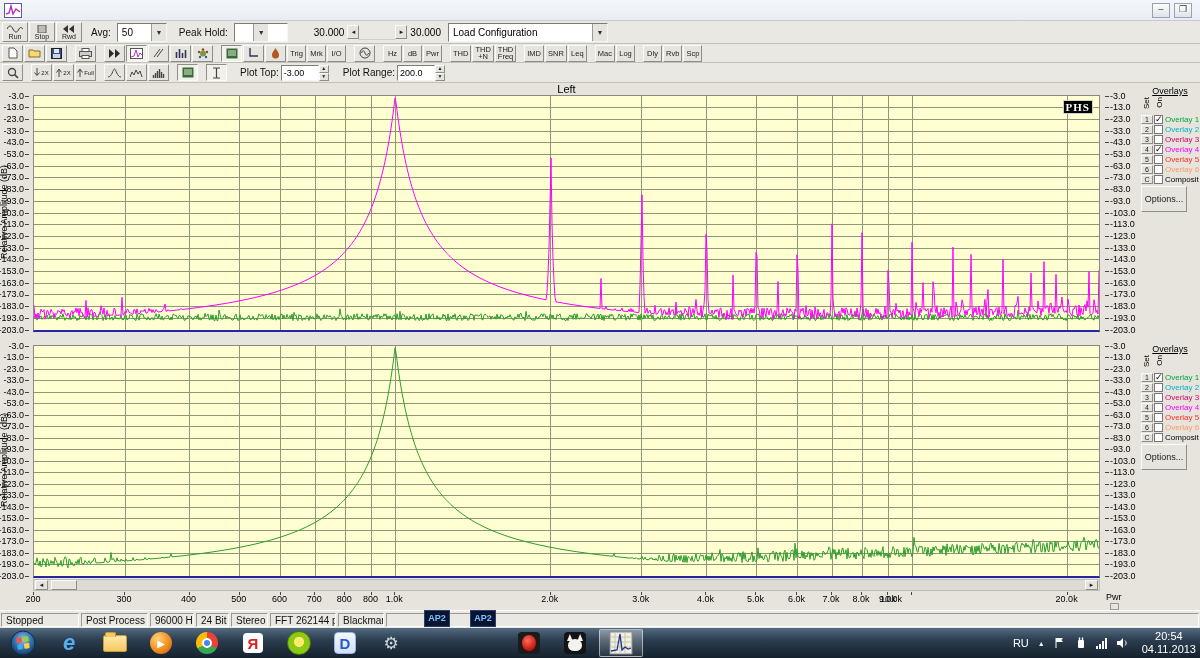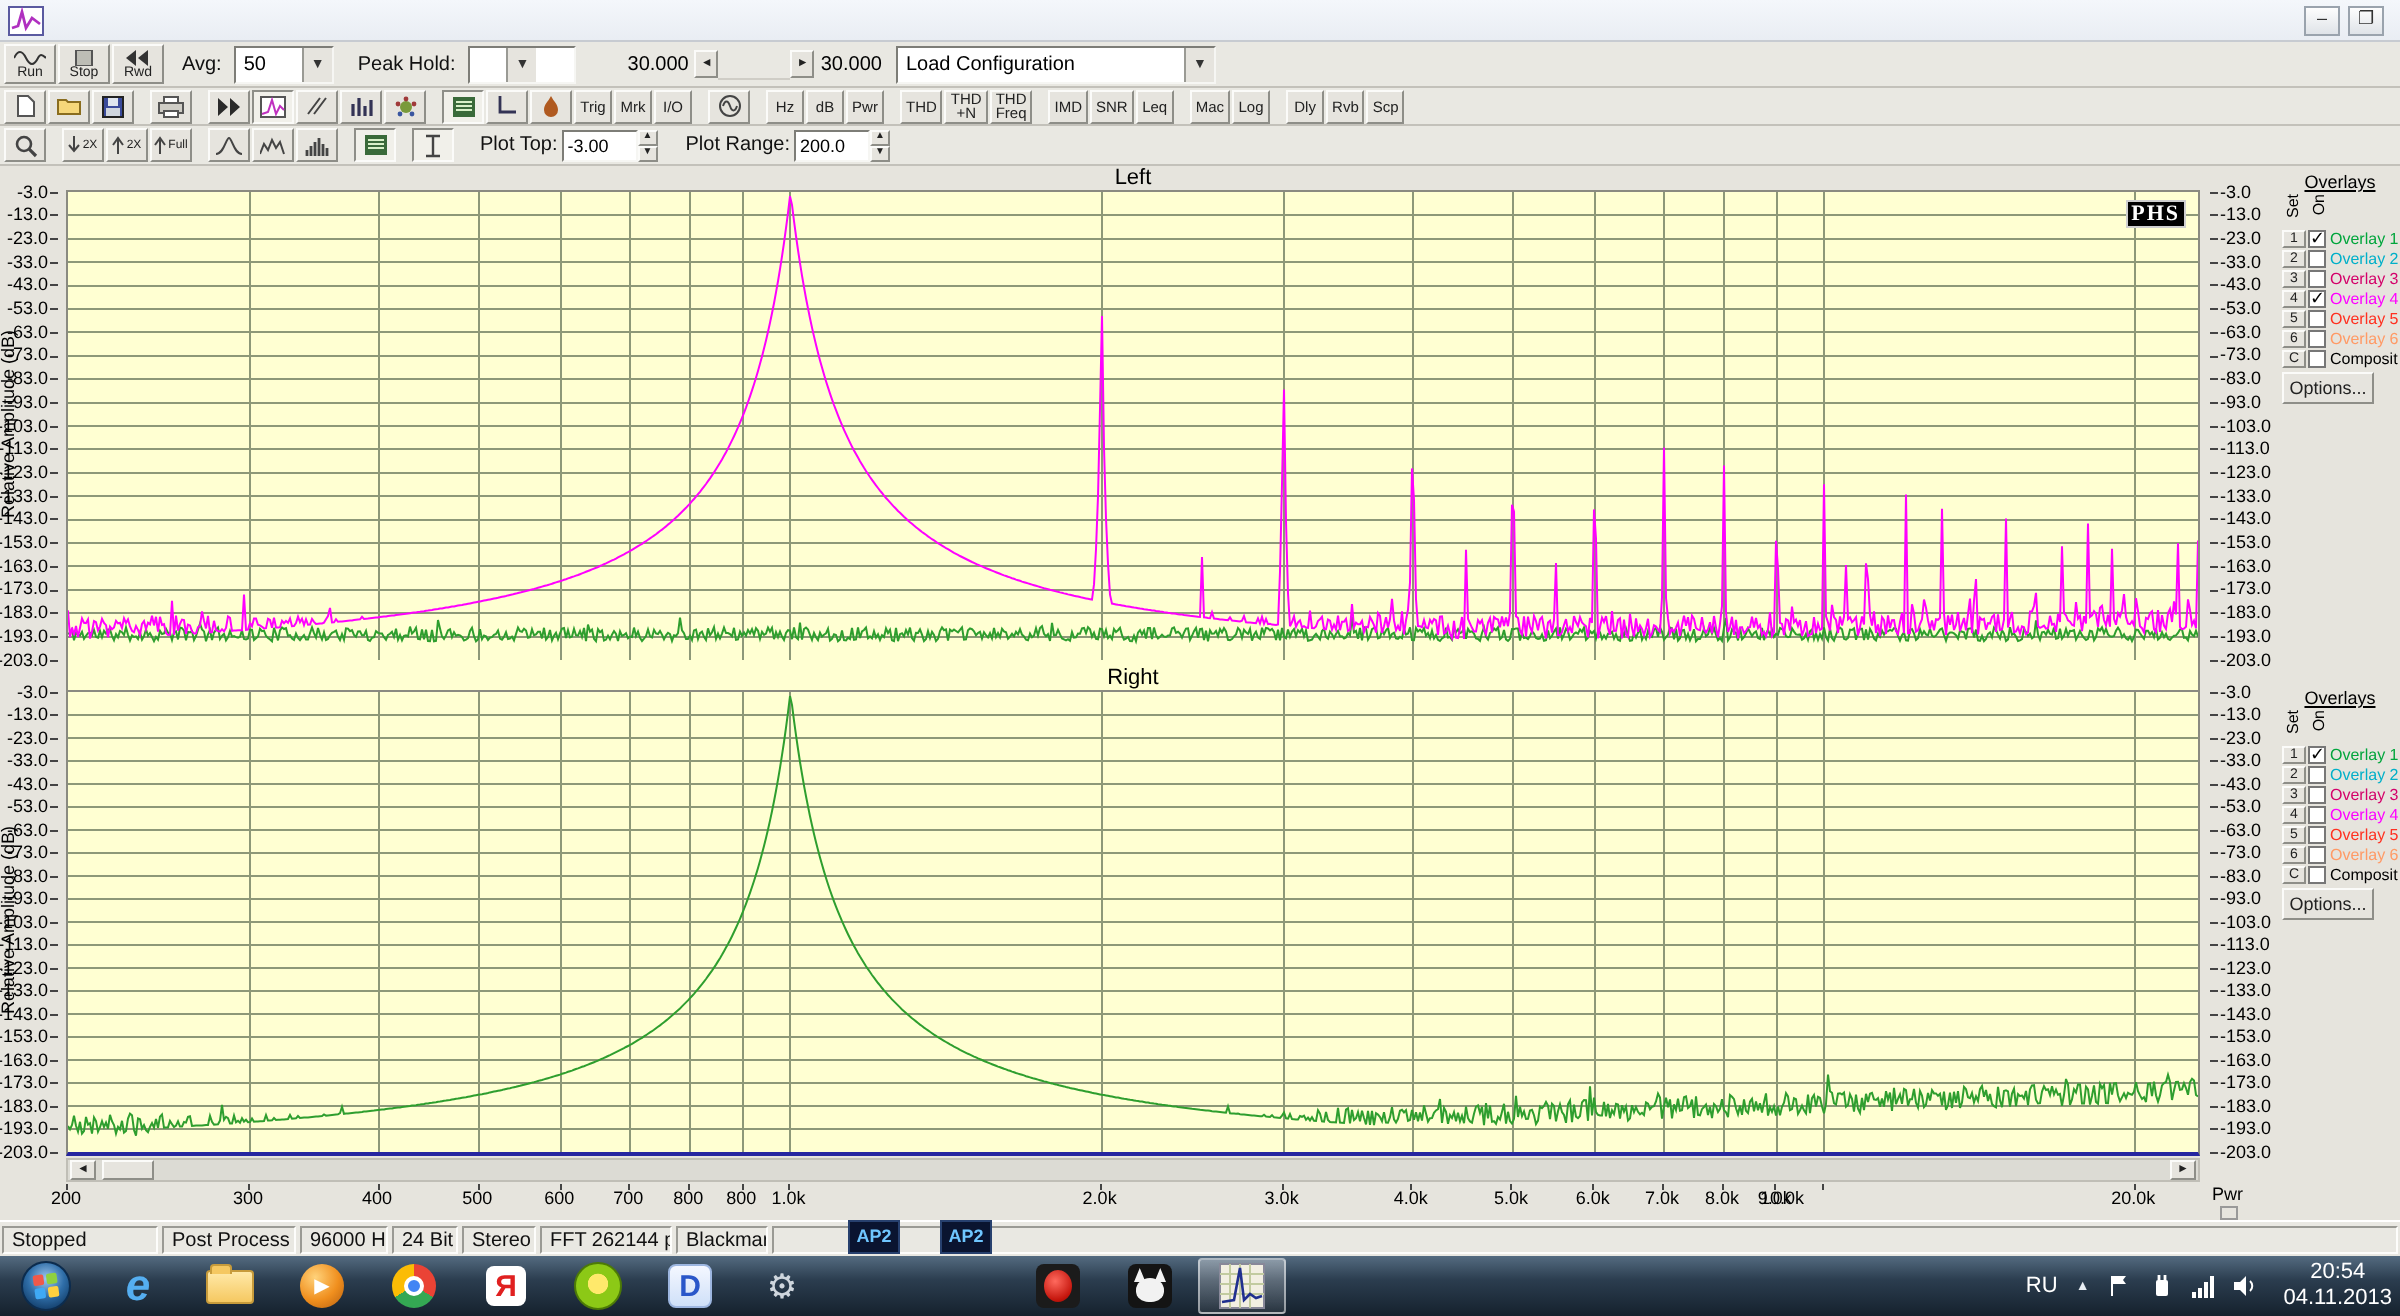--- a/index.html
+++ b/index.html
@@ -35,21 +35,21 @@
   .spinner{display:flex;flex-direction:column;width:10px;height:16px;margin-right:6px;}
   .spinner .btn3{flex:1;font-size:5px;line-height:5px;}
   .icon-sub{font-size:6px;margin-left:1px;}
 
   
   #main{position:absolute;top:83px;left:0;width:1200px;height:527px;background:#e6e4dd;}
   .plot-title{position:absolute;left:33px;width:1067px;text-align:center;font-size:11px;color:#000;height:11px;line-height:11px;}
   #title-left{top:1px;}
   #title-right{top:251px;}
   .plot-area{position:absolute;left:33px;width:1067px;background:#ffffd2;border:1px solid #8a8a80;border-bottom:2px solid #2626a0;box-sizing:border-box;overflow:hidden;}
-  #plot1{top:12px;height:286px;}
+  #plot1{top:12px;height:237px;}
   #plot2{top:262px;height:233px;}
   .plot-area svg{position:absolute;left:0;top:0;}
   .phs-badge{position:absolute;top:4px;right:6px;background:#000;color:#fff;font-family:"Liberation Serif",serif;font-weight:bold;font-size:11px;letter-spacing:1px;padding:0 3px;line-height:14px;box-shadow:inset 0 0 0 1px #cfcfcf;}
   .ytick-col{position:absolute;width:31px;}
   #yt1l{left:0;top:12px;height:235px;}
   #yt2l{left:0;top:262px;height:231px;}
   #yt1r{left:1103px;top:12px;height:235px;width:36px;}
   #yt2r{left:1103px;top:262px;height:231px;width:36px;}
   .yt{position:absolute;font-size:9px;color:#000;white-space:nowrap;}
   .yt.l{right:1px;}
@@ -73,21 +73,21 @@
   .overlay-panel{position:absolute;left:1141px;width:58px;overflow:hidden;}
   #ovp1{top:3px;}
   #ovp2{top:261px;}
   .ov-title{font-size:9px;text-decoration:underline;text-align:center;height:11px;}
   .ov-heads{position:relative;height:17px;}
   .ov-vert{position:absolute;writing-mode:vertical-rl;transform:rotate(180deg);font-size:8px;line-height:8px;}
   .ov-row{display:flex;align-items:center;height:10px;margin-bottom:0px;}
   .ov-btn{width:12px;height:9px;font-size:7px;line-height:7px;margin-right:1px;flex:none;}
   .ov-cb{width:9px;height:9px;background:#fff;border:1px solid #777;box-sizing:border-box;font-size:9px;line-height:7px;text-align:center;margin-right:2px;flex:none;color:#000;}
   .ov-label{font-size:8px;white-space:nowrap;}
-  .ov-options{margin-top:2px;width:46px;height:16px;font-size:9px;}
+  .ov-options{margin-top:2px;width:46px;height:26px;font-size:9px;}
 
   
   #statusbar{position:absolute;top:610px;left:0;width:1200px;height:18px;background:#e9e8e2;border-top:1px solid #fff;display:flex;align-items:center;padding:1px 1px;box-sizing:border-box;gap:2px;}
   .status-cell{height:14px;border:1px solid;border-color:#9a9a94 #fdfdfb #fdfdfb #9a9a94;font-size:10px;padding:0 4px;line-height:13px;box-sizing:border-box;color:#111;white-space:nowrap;overflow:hidden;}
 
   
   #taskbar{position:absolute;top:628px;left:0;width:1200px;height:30px;background:linear-gradient(#546b80,#2b3d4f 40%,#15212d);display:flex;align-items:center;}
   #taskbar-items{display:flex;align-items:center;height:30px;}
   .tb-item{width:44px;height:28px;margin:1px 1px;display:flex;align-items:center;justify-content:center;border-radius:2px;}
   .tb-item.active{background:linear-gradient(rgba(255,255,255,.35),rgba(255,255,255,.08));border:1px solid rgba(255,255,255,.5);box-sizing:border-box;}
@@ -391,21 +391,20 @@
             <line x1="828.0" x2="828.0" y1="0" y2="234"></line>
             <line x1="854.4" x2="854.4" y1="0" y2="234"></line>
             <line x1="878.1" x2="878.1" y1="0" y2="234"></line>
             <line x1="1033.6" x2="1033.6" y1="0" y2="234"></line>
           </g>
           <polyline points="0,221.0 1,220.4 2,218.7 3,224.1 4,220.4 5,221.3 6,221.7 7,219.9 8,223.4 9,221.9 10,220.6 11,220.4 12,221.7 13,219.0 14,222.4 15,222.9 16,219.4 17,222.6 18,219.4 19,220.8 20,218.7 21,218.7 22,221.9 23,224.1 24,221.1 25,222.7 26,219.5 27,220.1 28,221.5 29,217.7 30,221.4 31,224.3 32,221.7 33,222.5 34,222.2 35,223.5 36,220.2 37,223.8 38,222.0 39,218.7 40,221.8 41,220.5 42,222.5 43,224.6 44,222.5 45,223.8 46,219.4 47,221.0 48,220.7 49,218.4 50,220.4 51,220.6 52,224.0 53,220.1 54,219.7 55,223.7 56,217.8 57,218.1 58,219.3 59,224.1 60,220.0 61,220.2 62,219.6 63,224.0 64,222.0 65,218.9 66,215.8 67,218.7 68,219.7 69,224.6 70,221.2 71,219.0 72,224.0 73,220.3 74,218.8 75,217.7 76,223.5 77,221.9 78,220.9 79,224.2 80,222.7 81,219.5 82,222.3 83,222.0 84,222.6 85,222.9 86,222.4 87,219.1 88,223.5 89,223.7 90,223.3 91,218.8 92,218.9 93,224.0 94,223.1 95,222.2 96,218.4 97,219.6 98,219.3 99,221.9 100,223.0 101,223.7 102,224.6 103,217.9 104,221.0 105,224.2 106,219.2 107,217.7 108,218.5 109,218.1 110,221.9 111,221.6 112,223.3 113,224.0 114,220.8 115,223.0 116,224.1 117,222.7 118,221.5 119,223.7 120,223.7 121,220.6 122,217.7 123,220.6 124,222.8 125,218.0 126,221.3 127,223.7 128,220.2 129,224.0 130,223.5 131,221.6 132,220.4 133,219.9 134,219.3 135,222.3 136,224.0 137,221.0 138,223.9 139,218.2 140,218.3 141,219.6 142,219.1 143,221.5 144,222.4 145,219.7 146,219.6 147,221.6 148,221.6 149,219.4 150,224.0 151,224.5 152,222.9 153,222.6 154,219.6 155,220.4 156,220.8 157,220.8 158,222.6 159,223.9 160,221.5 161,220.9 162,219.9 163,222.5 164,218.4 165,223.9 166,221.5 167,224.2 168,221.9 169,221.7 170,222.2 171,217.3 172,220.8 173,219.7 174,217.9 175,223.5 176,223.7 177,218.7 178,223.7 179,218.8 180,224.5 181,224.6 182,219.0 183,224.6 184,224.4 185,214.0 186,218.2 187,222.2 188,223.5 189,221.7 190,219.2 191,218.6 192,222.5 193,220.1 194,221.9 195,221.4 196,221.7 197,222.5 198,224.2 199,223.8 200,223.1 201,219.5 202,217.9 203,222.1 204,224.6 205,223.7 206,218.6 207,223.6 208,221.8 209,222.2 210,224.0 211,222.8 212,222.6 213,221.4 214,221.0 215,219.3 216,223.3 217,223.8 218,222.4 219,220.1 220,223.5 221,223.3 222,222.3 223,224.2 224,221.0 225,217.8 226,219.6 227,219.9 228,218.4 229,219.3 230,222.9 231,222.6 232,218.6 233,221.6 234,221.2 235,219.9 236,219.9 237,223.2 238,217.9 239,223.8 240,222.5 241,219.0 242,224.2 243,221.9 244,220.4 245,223.6 246,220.7 247,218.3 248,218.0 249,223.0 250,219.1 251,222.7 252,222.3 253,218.4 254,221.6 255,221.8 256,219.5 257,222.4 258,218.0 259,224.6 260,216.3 261,219.8 262,218.8 263,223.4 264,224.6 265,218.6 266,220.1 267,219.2 268,224.3 269,223.8 270,221.8 271,223.7 272,221.3 273,219.6 274,221.0 275,224.5 276,219.7 277,222.0 278,221.5 279,220.6 280,223.2 281,222.3 282,222.5 283,217.8 284,222.1 285,219.8 286,222.9 287,224.5 288,223.3 289,222.0 290,218.7 291,222.1 292,222.7 293,218.9 294,220.7 295,221.0 296,219.5 297,221.3 298,223.7 299,221.7 300,220.4 301,221.1 302,224.5 303,221.6 304,222.0 305,220.6 306,212.8 307,219.2 308,220.6 309,223.5 310,223.5 311,221.8 312,224.0 313,219.2 314,218.8 315,223.5 316,220.6 317,219.8 318,222.4 319,224.0 320,218.2 321,221.6 322,220.1 323,217.6 324,223.5 325,220.8 326,223.2 327,220.8 328,217.8 329,220.5 330,220.5 331,221.0 332,222.2 333,217.9 334,223.9 335,223.7 336,219.8 337,221.9 338,220.2 339,221.8 340,219.0 341,220.7 342,218.6 343,221.5 344,218.1 345,219.4 346,223.4 347,219.9 348,221.4 349,220.8 350,217.8 351,219.9 352,217.9 353,223.6 354,220.1 355,222.6 356,219.8 357,222.3 358,224.0 359,220.5 360,219.1 361,219.3 362,223.6 363,217.7 364,222.6 365,223.6 366,215.3 367,223.8 368,218.5 369,217.8 370,218.8 371,221.4 372,223.9 373,220.4 374,222.6 375,224.1 376,220.3 377,222.3 378,221.4 379,220.7 380,218.4 381,224.3 382,223.4 383,221.1 384,221.5 385,224.6 386,223.7 387,219.2 388,224.1 389,224.2 390,222.8 391,223.5 392,218.0 393,223.9 394,223.7 395,217.7 396,223.0 397,219.7 398,219.0 399,217.8 400,223.1 401,222.2 402,223.2 403,219.6 404,222.8 405,221.2 406,224.0 407,221.6 408,222.5 409,218.2 410,220.5 411,218.9 412,224.2 413,224.6 414,217.9 415,224.6 416,221.1 417,220.6 418,222.2 419,219.0 420,221.3 421,217.8 422,223.1 423,224.4 424,220.4 425,220.5 426,218.7 427,221.3 428,224.5 429,223.5 430,219.5 431,223.0 432,219.9 433,221.5 434,224.5 435,223.4 436,219.5 437,217.7 438,219.1 439,218.7 440,224.3 441,218.8 442,219.6 443,218.8 444,219.5 445,220.2 446,218.9 447,217.7 448,223.8 449,223.7 450,219.1 451,218.2 452,218.6 453,219.7 454,221.6 455,220.5 456,219.9 457,223.3 458,220.1 459,221.6 460,222.7 461,220.5 462,223.2 463,218.0 464,222.5 465,220.5 466,222.6 467,218.4 468,219.7 469,220.1 470,223.4 471,222.3 472,220.9 473,222.2 474,219.9 475,221.2 476,218.6 477,221.3 478,222.2 479,223.8 480,224.1 481,220.8 482,222.6 483,221.7 484,218.1 485,221.7 486,218.0 487,217.1 488,220.9 489,222.1 490,221.1 491,224.5 492,215.4 493,221.6 494,221.5 495,218.9 496,221.2 497,223.2 498,223.7 499,224.2 500,223.6 501,224.4 502,220.0 503,222.8 504,222.7 505,220.8 506,220.9 507,218.2 508,218.0 509,220.6 510,217.6 511,218.6 512,222.4 513,220.3 514,223.4 515,223.6 516,218.4 517,218.6 518,222.1 519,219.0 520,223.1 521,221.9 522,223.5 523,218.5 524,220.0 525,219.1 526,217.9 527,221.6 528,223.8 529,223.3 530,222.5 531,224.5 532,224.6 533,221.8 534,224.6 535,220.3 536,219.1 537,221.3 538,219.3 539,223.3 540,218.0 541,218.0 542,223.5 543,217.8 544,221.6 545,223.2 546,222.4 547,221.3 548,222.3 549,222.5 550,221.8 551,221.8 552,218.2 553,217.7 554,220.4 555,219.9 556,220.8 557,222.8 558,220.3 559,218.3 560,218.2 561,224.0 562,221.9 563,219.6 564,218.0 565,222.9 566,218.6 567,218.4 568,224.0 569,219.3 570,224.6 571,219.2 572,220.9 573,220.8 574,219.5 575,222.1 576,218.5 577,220.2 578,218.1 579,219.7 580,223.9 581,224.1 582,223.5 583,222.2 584,221.2 585,218.0 586,219.2 587,222.9 588,218.9 589,220.2 590,221.0 591,218.5 592,224.3 593,221.4 594,219.9 595,222.7 596,223.5 597,217.9 598,220.9 599,218.0 600,218.2 601,219.2 602,218.5 603,219.9 604,224.0 605,218.8 606,224.2 607,218.0 608,222.3 609,223.1 610,218.7 611,222.4 612,219.8 613,218.6 614,222.0 615,219.1 616,220.3 617,218.3 618,222.2 619,219.2 620,224.4 621,224.1 622,223.8 623,222.0 624,220.9 625,222.3 626,223.7 627,219.5 628,218.4 629,222.5 630,223.4 631,219.8 632,221.1 633,223.1 634,221.0 635,219.5 636,222.2 637,222.1 638,223.2 639,222.7 640,220.5 641,221.7 642,212.4 643,220.2 644,219.5 645,223.4 646,218.0 647,224.2 648,217.6 649,218.2 650,223.8 651,222.0 652,218.6 653,218.0 654,218.1 655,223.2 656,222.8 657,219.1 658,221.1 659,219.1 660,218.0 661,222.9 662,221.0 663,220.4 664,223.2 665,223.4 666,222.4 667,223.1 668,218.5 669,221.3 670,220.8 671,217.7 672,224.0 673,224.1 674,218.0 675,219.7 676,218.8 677,220.0 678,218.1 679,221.9 680,220.5 681,223.0 682,219.3 683,223.2 684,221.5 685,223.9 686,224.5 687,223.2 688,222.6 689,217.9 690,222.8 691,222.5 692,223.9 693,218.7 694,220.1 695,218.6 696,220.6 697,220.0 698,218.1 699,223.4 700,218.4 701,220.0 702,219.7 703,220.8 704,223.2 705,223.5 706,224.4 707,220.5 708,217.7 709,222.4 710,223.8 711,220.5 712,219.8 713,218.2 714,219.1 715,217.7 716,223.6 717,222.6 718,219.0 719,223.7 720,224.5 721,223.4 722,218.5 723,218.6 724,218.2 725,218.2 726,224.3 727,220.3 728,223.0 729,222.8 730,223.5 731,222.0 732,219.7 733,220.8 734,223.0 735,223.5 736,223.3 737,221.2 738,224.4 739,224.1 740,219.2 741,223.1 742,221.9 743,219.8 744,218.3 745,223.3 746,217.7 747,223.5 748,221.3 749,218.4 750,219.6 751,223.8 752,222.6 753,220.9 754,220.2 755,220.9 756,218.7 757,219.9 758,217.8 759,223.9 760,222.9 761,219.5 762,220.6 763,219.5 764,223.3 765,219.6 766,220.1 767,223.5 768,221.7 769,223.3 770,220.9 771,220.9 772,219.9 773,223.3 774,221.1 775,223.9 776,224.4 777,219.6 778,221.7 779,218.3 780,221.7 781,224.4 782,224.2 783,220.7 784,222.8 785,220.4 786,218.5 787,223.9 788,221.7 789,223.5 790,219.5 791,222.0 792,222.4 793,218.9 794,218.0 795,222.4 796,217.6 797,219.9 798,223.9 799,222.6 800,221.4 801,217.8 802,218.1 803,223.6 804,218.3 805,224.3 806,223.1 807,219.2 808,219.0 809,223.4 810,220.9 811,224.2 812,221.8 813,218.6 814,224.6 815,223.4 816,223.5 817,221.4 818,218.3 819,222.1 820,221.2 821,217.9 822,220.8 823,218.0 824,221.3 825,224.1 826,223.0 827,224.4 828,217.8 829,213.0 830,224.2 831,222.7 832,218.7 833,219.9 834,220.4 835,224.2 836,217.5 837,223.7 838,222.6 839,220.8 840,218.1 841,220.1 842,222.0 843,220.5 844,219.7 845,223.0 846,223.5 847,218.0 848,224.1 849,221.0 850,219.0 851,221.4 852,218.9 853,222.4 854,220.9 855,221.4 856,218.0 857,218.6 858,219.2 859,222.0 860,222.6 861,222.3 862,218.2 863,219.8 864,221.2 865,221.4 866,221.2 867,223.9 868,223.2 869,220.9 870,223.8 871,219.6 872,218.7 873,223.6 874,220.6 875,223.9 876,221.0 877,223.3 878,217.7 879,222.6 880,224.3 881,218.3 882,223.0 883,224.3 884,221.5 885,218.8 886,217.8 887,218.7 888,223.4 889,223.8 890,223.0 891,218.8 892,219.0 893,218.2 894,223.9 895,220.6 896,218.4 897,218.4 898,224.0 899,218.7 900,223.8 901,218.5 902,220.3 903,223.3 904,224.2 905,220.8 906,222.3 907,219.2 908,221.3 909,219.7 910,219.6 911,218.9 912,219.4 913,218.1 914,218.4 915,221.9 916,224.3 917,221.6 918,220.2 919,224.2 920,224.3 921,219.0 922,218.5 923,220.7 924,224.0 925,223.1 926,218.6 927,221.5 928,219.6 929,221.2 930,221.7 931,218.4 932,221.8 933,222.4 934,221.8 935,220.3 936,218.8 937,218.2 938,221.5 939,224.4 940,221.1 941,220.2 942,220.2 943,220.7 944,221.6 945,223.3 946,219.3 947,219.9 948,220.2 949,223.6 950,218.4 951,218.2 952,218.1 953,222.7 954,218.8 955,224.2 956,224.4 957,221.9 958,224.6 959,223.5 960,221.0 961,220.2 962,222.6 963,217.8 964,219.0 965,221.3 966,223.2 967,219.1 968,220.8 969,224.5 970,223.7 971,217.6 972,221.4 973,220.8 974,222.3 975,224.5 976,224.2 977,223.6 978,218.6 979,220.1 980,221.9 981,220.8 982,223.2 983,222.3 984,214.2 985,221.2 986,223.9 987,220.2 988,219.9 989,221.4 990,218.9 991,220.9 992,221.3 993,217.8 994,223.4 995,223.1 996,218.4 997,223.3 998,221.8 999,218.5 1000,221.9 1001,219.4 1002,219.5 1003,219.1 1004,223.8 1005,221.9 1006,219.5 1007,221.6 1008,222.9 1009,224.0 1010,223.4 1011,219.4 1012,219.7 1013,224.2 1014,222.5 1015,218.2 1016,219.3 1017,217.7 1018,220.7 1019,218.4 1020,221.2 1021,222.1 1022,222.3 1023,222.0 1024,219.4 1025,217.8 1026,219.4 1027,222.6 1028,221.1 1029,223.2 1030,223.9 1031,222.3 1032,224.6 1033,222.5 1034,218.8 1035,219.0 1036,220.6 1037,222.1 1038,223.4 1039,219.4 1040,219.4 1041,221.3 1042,220.1 1043,222.6 1044,218.3 1045,223.8 1046,222.9 1047,220.1 1048,222.6 1049,220.9 1050,223.4 1051,224.0 1052,222.8 1053,221.9 1054,221.7 1055,220.5 1056,218.7 1057,218.7 1058,222.9 1059,222.8 1060,224.2 1061,219.5 1062,221.3 1063,222.1 1064,219.4 1065,222.2" fill="none" stroke="#2e9e2e" stroke-width="1"></polyline>
           <polyline points="0,209.2 1,222.6 2,217.8 3,221.6 4,217.0 5,222.5 6,217.9 7,213.2 8,215.4 9,215.6 10,213.7 11,223.3 12,219.8 13,214.5 14,215.1 15,219.2 16,217.3 17,213.4 18,215.5 19,216.6 20,222.6 21,217.3 22,218.6 23,217.7 24,214.4 25,215.7 26,215.4 27,218.0 28,213.2 29,215.5 30,213.7 31,217.2 32,219.4 33,220.1 34,217.0 35,218.9 36,221.4 37,215.9 38,214.5 39,218.6 40,215.4 41,216.2 42,211.9 43,216.7 44,212.4 45,219.8 46,212.4 47,216.5 48,216.1 49,220.5 50,221.5 51,221.4 52,204.4 53,221.3 54,211.8 55,219.3 56,215.9 57,213.8 58,214.0 59,220.9 60,216.3 61,216.7 62,219.7 63,220.7 64,220.6 65,217.6 66,217.0 67,209.7 68,214.4 69,218.2 70,211.9 71,220.2 72,220.1 73,214.4 74,219.0 75,219.5 76,219.8 77,218.6 78,219.7 79,218.0 80,212.2 81,212.9 82,219.4 83,219.3 84,219.3 85,219.1 86,219.1 87,219.1 88,201.3 89,218.9 90,218.8 91,215.5 92,217.1 93,213.3 94,213.3 95,216.4 96,216.7 97,217.4 98,218.2 99,218.1 100,213.4 101,214.0 102,217.9 103,212.8 104,217.7 105,217.7 106,217.6 107,214.4 108,215.6 109,214.5 110,215.4 111,213.2 112,217.1 113,217.0 114,215.5 115,212.3 116,215.1 117,213.4 118,216.5 119,213.6 120,216.4 121,216.3 122,213.5 123,214.9 124,216.0 125,215.9 126,215.8 127,215.7 128,215.3 129,213.6 130,212.0 131,208.0 132,215.2 133,215.1 134,213.6 135,214.9 136,214.8 137,214.7 138,214.6 139,214.5 140,214.4 141,214.3 142,214.2 143,214.0 144,213.9 145,213.8 146,213.7 147,212.4 148,213.5 149,213.4 150,213.3 151,213.1 152,213.0 153,212.9 154,212.8 155,212.7 156,212.5 157,212.4 158,212.3 159,212.2 160,212.0 161,211.9 162,211.8 163,211.7 164,211.5 165,211.4 166,211.3 167,211.1 168,211.0 169,210.9 170,210.7 171,210.6 172,210.4 173,210.3 174,210.2 175,210.0 176,209.9 177,209.7 178,209.6 179,209.4 180,209.3 181,209.1 182,209.0 183,208.8 184,208.6 185,208.5 186,208.3 187,208.2 188,208.0 189,207.8 190,207.7 191,207.5 192,207.3 193,207.2 194,207.0 195,206.8 196,206.6 197,206.5 198,206.3 199,206.1 200,205.9 201,205.7 202,205.5 203,205.3 204,205.1 205,204.9 206,204.7 207,204.5 208,204.3 209,204.1 210,203.9 211,203.7 212,203.5 213,203.3 214,203.1 215,202.9 216,202.6 217,202.4 218,202.2 219,202.0 220,201.7 221,201.5 222,201.3 223,201.0 224,200.8 225,200.5 226,200.3 227,200.0 228,199.8 229,199.5 230,199.3 231,199.0 232,198.7 233,198.5 234,198.2 235,197.9 236,197.6 237,197.3 238,197.0 239,196.8 240,196.5 241,196.2 242,195.9 243,195.5 244,195.2 245,194.9 246,194.6 247,194.3 248,193.9 249,193.6 250,193.2 251,192.9 252,192.5 253,192.2 254,191.8 255,191.5 256,191.1 257,190.7 258,190.3 259,189.9 260,189.5 261,189.1 262,188.7 263,188.3 264,187.9 265,187.5 266,187.0 267,186.6 268,186.1 269,185.7 270,185.2 271,184.7 272,184.2 273,183.8 274,183.3 275,182.7 276,182.2 277,181.7 278,181.2 279,180.6 280,180.1 281,179.5 282,178.9 283,178.3 284,177.7 285,177.1 286,176.5 287,175.9 288,175.2 289,174.6 290,173.9 291,173.2 292,172.5 293,171.8 294,171.1 295,170.3 296,169.5 297,168.8 298,168.0 299,167.2 300,166.3 301,165.5 302,164.6 303,163.7 304,162.8 305,161.9 306,160.9 307,159.9 308,158.9 309,157.9 310,156.8 311,155.8 312,154.6 313,153.5 314,152.3 315,151.1 316,149.9 317,148.6 318,147.3 319,146.0 320,144.6 321,143.2 322,141.7 323,140.2 324,138.6 325,137.0 326,135.4 327,133.7 328,131.9 329,130.1 330,128.2 331,126.2 332,124.2 333,122.1 334,119.9 335,117.7 336,115.3 337,112.9 338,110.4 339,107.8 340,105.0 341,102.2 342,99.2 343,96.1 344,92.9 345,89.5 346,85.9 347,82.2 348,78.3 349,74.2 350,69.9 351,65.4 352,60.6 353,55.6 354,50.2 355,44.6 356,38.6 357,32.2 358,25.4 359,18.1 360,10.4 361,2.1 362,6.5 363,14.5 364,22.0 365,29.0 366,35.6 367,41.8 368,47.6 369,53.1 370,58.2 371,63.1 372,67.8 373,72.2 374,76.4 375,80.4 376,84.2 377,87.8 378,91.3 379,94.6 380,97.7 381,100.8 382,103.7 383,106.5 384,109.1 385,111.7 386,114.2 387,116.6 388,118.9 389,121.1 390,123.2 391,125.3 392,127.3 393,129.2 394,131.0 395,132.8 396,134.6 397,136.2 398,137.9 399,139.5 400,141.0 401,142.5 402,143.9 403,145.3 404,146.7 405,148.0 406,149.3 407,150.5 408,151.8 409,153.0 410,154.1 411,155.2 412,156.3 413,157.4 414,158.4 415,159.5 416,160.4 417,161.4 418,162.4 419,163.3 420,164.2 421,165.1 422,165.9 423,166.8 424,167.6 425,168.4 426,169.2 427,170.0 428,170.7 429,171.4 430,172.2 431,172.9 432,173.6 433,174.2 434,174.9 435,175.6 436,176.2 437,176.8 438,177.4 439,178.1 440,178.6 441,179.2 442,179.8 443,180.4 444,180.9 445,181.4 446,182.0 447,182.5 448,183.0 449,183.5 450,184.0 451,184.5 452,185.0 453,185.4 454,185.9 455,186.4 456,186.8 457,187.2 458,187.7 459,188.1 460,188.5 461,188.9 462,189.3 463,189.7 464,190.1 465,190.5 466,190.9 467,191.3 468,191.7 469,192.0 470,192.4 471,192.7 472,193.1 473,193.4 474,193.8 475,194.1 476,194.4 477,194.8 478,195.1 479,195.4 480,195.7 481,196.0 482,196.3 483,196.6 484,196.9 485,197.2 486,197.5 487,197.8 488,198.1 489,198.3 490,198.6 491,198.9 492,199.1 493,199.4 494,199.7 495,199.9 496,200.2 497,200.4 498,200.7 499,200.9 500,201.2 501,201.4 502,201.6 503,201.9 504,202.1 505,202.3 506,202.5 507,202.8 508,203.0 509,203.2 510,203.4 511,203.6 512,203.8 513,196.2 514,178.6 515,152.3 516,108.5 517,62.0 518,127.7 519,163.4 520,185.8 521,201.3 522,205.8 523,206.0 524,206.2 525,206.4 526,206.5 527,206.7 528,206.9 529,207.1 530,207.2 531,207.4 532,207.6 533,207.8 534,207.9 535,208.1 536,208.3 537,208.4 538,208.6 539,208.7 540,208.9 541,209.0 542,209.2 543,209.3 544,209.5 545,209.6 546,209.8 547,209.9 548,210.1 549,210.2 550,210.4 551,210.5 552,210.7 553,210.8 554,210.9 555,211.1 556,211.2 557,211.3 558,211.5 559,211.6 560,211.7 561,211.9 562,212.0 563,212.1 564,212.2 565,212.4 566,212.5 567,182.5 568,212.7 569,212.8 570,213.0 571,213.1 572,210.1 573,213.3 574,213.4 575,213.5 576,213.7 577,213.8 578,213.9 579,214.0 580,214.1 581,212.7 582,214.3 583,214.4 584,214.5 585,214.6 586,214.7 587,214.3 588,212.0 589,215.1 590,215.2 591,215.3 592,215.4 593,215.5 594,215.6 595,213.2 596,215.7 597,212.4 598,215.9 599,213.5 600,216.1 601,215.9 602,216.3 603,216.4 604,216.5 605,216.2 606,189.9 607,146.3 608,98.8 609,164.8 610,200.6 611,217.1 612,215.0 613,212.1 614,217.4 615,215.2 616,214.2 617,217.6 618,217.1 619,217.8 620,217.9 621,209.3 622,218.0 623,218.1 624,217.2 625,214.5 626,213.7 627,212.4 628,218.5 629,218.6 630,213.8 631,214.3 632,218.8 633,216.3 634,218.7 635,211.8 636,219.1 637,214.9 638,214.9 639,213.4 640,219.4 641,218.8 642,206.0 643,217.5 644,215.3 645,216.1 646,216.1 647,214.4 648,219.9 649,217.4 650,217.6 651,212.5 652,214.4 653,216.6 654,220.3 655,210.5 656,211.9 657,220.5 658,217.1 659,212.6 660,217.8 661,213.5 662,203.4 663,214.2 664,219.1 665,216.9 666,219.5 667,209.7 668,221.2 669,214.1 670,208.8 671,195.2 672,138.2 673,154.0 674,203.6 675,217.0 676,217.1 677,217.6 678,214.0 679,217.7 680,218.1 681,213.9 682,215.6 683,213.5 684,214.2 685,221.4 686,212.3 687,212.2 688,220.7 689,219.9 690,216.9 691,220.8 692,223.0 693,214.4 694,222.8 695,223.0 696,218.2 697,212.5 698,223.5 699,178.9 700,213.4 701,215.7 702,217.9 703,219.7 704,219.7 705,214.1 706,215.7 707,214.1 708,218.9 709,221.1 710,215.4 711,213.1 712,220.2 713,212.5 714,213.4 715,213.8 716,217.6 717,212.2 718,217.0 719,212.7 720,217.1 721,210.3 722,156.4 723,159.8 724,212.1 725,213.0 726,219.3 727,221.1 728,212.2 729,222.2 730,212.3 731,217.5 732,219.9 733,212.0 734,214.5 735,219.1 736,213.7 737,212.5 738,217.9 739,223.2 740,215.3 741,214.4 742,220.3 743,213.9 744,185.5 745,221.6 746,221.6 747,220.1 748,216.5 749,213.6 750,219.6 751,217.6 752,220.4 753,212.0 754,215.0 755,217.0 756,212.6 757,215.2 758,216.3 759,217.1 760,222.7 761,213.0 762,215.4 763,158.7 764,173.4 765,223.1 766,217.6 767,212.8 768,215.0 769,212.1 770,218.3 771,221.3 772,209.6 773,219.5 774,219.4 775,214.0 776,213.1 777,223.2 778,213.8 779,221.3 780,222.5 781,210.9 782,217.9 783,222.2 784,213.2 785,219.9 786,216.7 787,218.5 788,221.6 789,218.2 790,213.4 791,222.5 792,220.8 793,216.7 794,217.3 795,218.8 796,220.0 797,202.7 798,127.8 799,203.0 800,213.2 801,220.8 802,218.5 803,219.9 804,217.8 805,215.3 806,221.9 807,216.6 808,211.8 809,216.9 810,212.6 811,219.5 812,211.8 813,213.4 814,218.0 815,218.8 816,219.1 817,212.6 818,218.8 819,220.2 820,218.6 821,215.1 822,220.7 823,212.0 824,217.9 825,222.7 826,215.8 827,207.1 828,136.7 829,210.3 830,220.0 831,217.5 832,212.4 833,221.4 834,213.9 835,223.2 836,217.8 837,217.6 838,220.6 839,219.5 840,217.8 841,217.6 842,212.3 843,217.8 844,213.0 845,218.0 846,216.5 847,221.4 848,219.9 849,222.2 850,218.7 851,210.2 852,221.9 853,220.1 854,174.4 855,188.2 856,215.4 857,215.9 858,221.5 859,213.6 860,214.2 861,219.3 862,207.3 863,215.1 864,213.8 865,217.0 866,214.1 867,221.8 868,218.9 869,214.6 870,222.0 871,221.3 872,221.0 873,212.6 874,220.5 875,215.8 876,219.0 877,218.4 878,146.1 879,212.2 880,215.2 881,219.2 882,206.4 883,212.6 884,214.0 885,220.5 886,212.2 887,216.7 888,212.4 889,186.5 890,213.6 891,212.6 892,215.1 893,214.1 894,212.6 895,221.8 896,217.6 897,212.2 898,216.2 899,185.7 900,193.6 901,211.6 902,216.8 903,209.7 904,220.5 905,216.2 906,222.1 907,212.6 908,214.1 909,221.0 910,211.7 911,218.1 912,214.1 913,214.0 914,219.6 915,221.1 916,215.0 917,210.5 918,220.6 919,151.2 920,220.6 921,220.4 922,206.1 923,210.7 924,219.8 925,219.1 926,216.0 927,213.6 928,203.8 929,207.9 930,214.2 931,218.5 932,214.2 933,219.1 934,213.6 935,213.9 936,212.9 937,158.4 938,210.9 939,221.4 940,211.7 941,216.4 942,211.3 943,219.0 944,216.4 945,210.1 946,219.6 947,216.2 948,213.0 949,219.2 950,211.2 951,203.3 952,220.6 953,204.4 954,193.5 955,221.2 956,212.8 957,213.9 958,213.4 959,218.8 960,215.6 961,215.8 962,212.5 963,211.5 964,220.0 965,211.2 966,219.0 967,218.7 968,213.7 969,163.2 970,217.8 971,213.3 972,210.0 973,220.1 974,219.7 975,217.7 976,220.8 977,217.2 978,217.6 979,221.1 980,220.3 981,209.7 982,209.7 983,207.0 984,200.4 985,217.2 986,217.9 987,217.4 988,216.8 989,218.3 990,218.1 991,211.9 992,216.3 993,215.9 994,219.9 995,211.0 996,215.0 997,177.1 998,210.5 999,211.7 1000,214.2 1001,214.9 1002,216.4 1003,216.9 1004,205.0 1005,213.3 1006,211.9 1007,219.6 1008,212.1 1009,215.7 1010,165.7 1011,212.5 1012,211.7 1013,209.6 1014,211.0 1015,217.4 1016,207.9 1017,206.9 1018,214.0 1019,216.7 1020,211.4 1021,217.3 1022,178.4 1023,213.4 1024,216.4 1025,210.6 1026,212.3 1027,209.1 1028,201.0 1029,212.5 1030,215.8 1031,216.1 1032,214.6 1033,216.6 1034,203.1 1035,209.6 1036,217.1 1037,218.1 1038,220.2 1039,212.9 1040,213.5 1041,210.6 1042,209.7 1043,218.6 1044,220.1 1045,209.0 1046,219.9 1047,211.6 1048,216.8 1049,218.5 1050,210.7 1051,208.5 1052,215.0 1053,204.7 1054,211.2 1055,175.6 1056,217.5 1057,218.6 1058,218.3 1059,217.4 1060,203.7 1061,209.0 1062,216.5 1063,214.3 1064,218.1 1065,174.3" fill="none" stroke="#ff00ff" stroke-width="1"></polyline>
         </svg>
       <div class="phs-badge">PHS</div>
     </div>
-    <div id="title-right" class="plot-title">Right</div>
     <div id="plot2" class="plot-area">
       <svg id="svg2" width="1065" height="230" viewBox="0 0 1065 230">
           <g stroke="#8d9878" stroke-width="1" shape-rendering="crispEdges">
             <line x1="0" x2="1065" y1="11.5" y2="11.5"></line>
             <line x1="0" x2="1065" y1="23.0" y2="23.0"></line>
             <line x1="0" x2="1065" y1="34.5" y2="34.5"></line>
             <line x1="0" x2="1065" y1="46.0" y2="46.0"></line>
             <line x1="0" x2="1065" y1="57.5" y2="57.5"></line>
             <line x1="0" x2="1065" y1="69.0" y2="69.0"></line>
             <line x1="0" x2="1065" y1="80.5" y2="80.5"></line>

